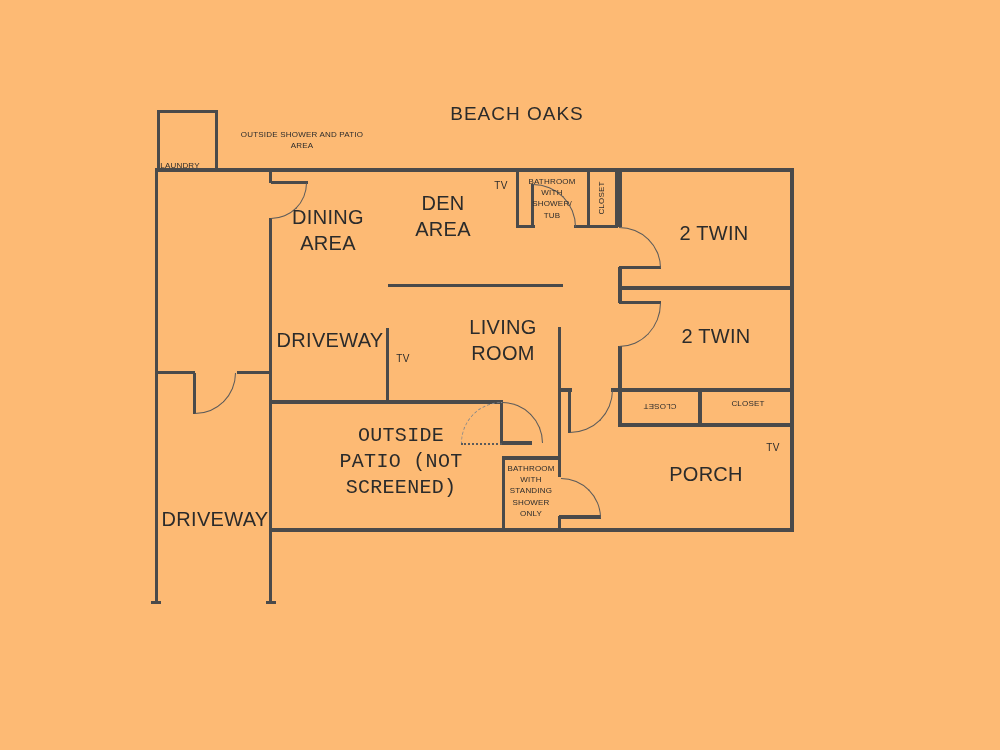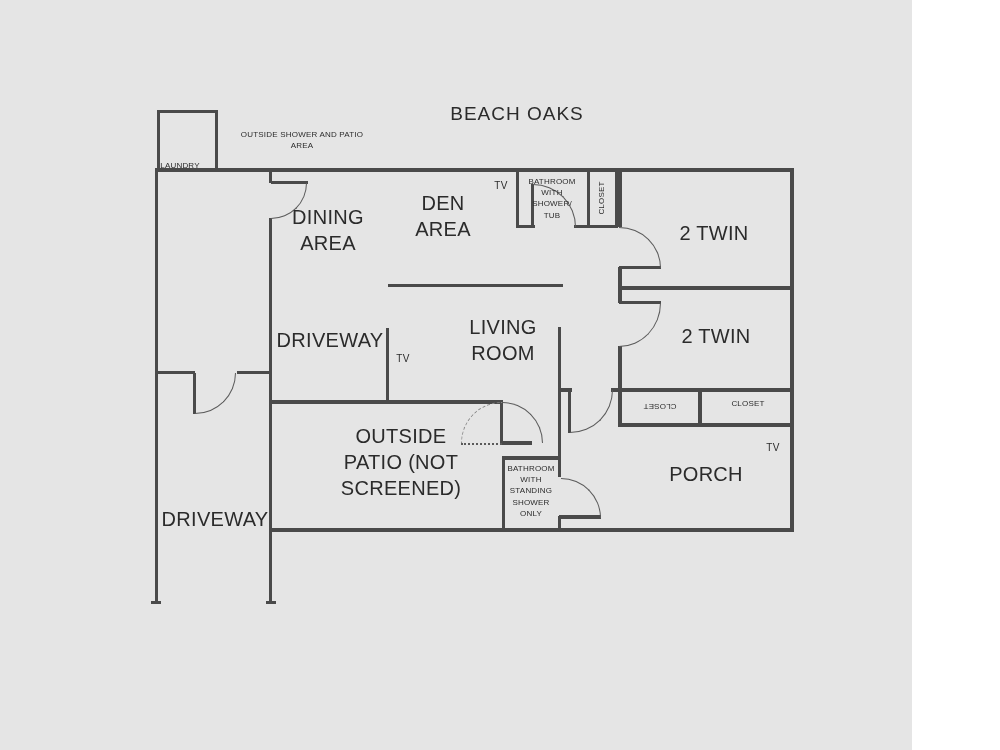--- a/index.html
+++ b/index.html
@@ -1,17 +1,17 @@
 <!DOCTYPE html>
 <html><head>
 <meta charset="utf-8">
 <style>
   html,body{margin:0;padding:0;background:#ffffff;}
   #plan{
-    position:relative;width:912px;height:750px;background:#e5e5e5;
+    position:relative;width:1000px;height:750px;background:#fdba74;
     font-family:"Liberation Sans",sans-serif;overflow:hidden;
   }
   .wall{position:absolute;background:#4a4a4a;}
   .leaf{position:absolute;background:#4a4a4a;}
   .arc{position:absolute;box-sizing:border-box;}
   .arc.ne{border-top:1.5px solid #5a5a5a;border-right:1.5px solid #5a5a5a;border-top-right-radius:100% 100%;}
   .arc.se{border-bottom:1.5px solid #5a5a5a;border-right:1.5px solid #5a5a5a;border-bottom-right-radius:100% 100%;}
   .arc.nw-dashed{border-top:1.5px dashed #8a8a8a;border-left:1.5px dashed #8a8a8a;border-top-left-radius:100% 100%;}
   .threshold{position:absolute;border-bottom:2px dotted #5a5a5a;}
   .label{
@@ -123,21 +123,21 @@
   <div class="label big" style="left:714px;top:233px;">2 TWIN</div>
   <div class="label big" style="left:716px;top:336px;">2 TWIN</div>
   <div class="label big" style="left:330px;top:340px;">DRIVEWAY</div>
   <div class="label tv" style="left:403px;top:358px;">TV</div>
   <div class="label big" style="left:503px;top:340px;">LIVING
 ROOM</div>
   <div class="label small rot180" style="left:660px;top:406px;">CLOSET</div>
   <div class="label small" style="left:748px;top:404px;">CLOSET</div>
   <div class="label tv" style="left:773px;top:447px;">TV</div>
   <div class="label big" style="left:706px;top:474px;">PORCH</div>
-  <div class="label big" style="left:401px;top:462px;">OUTSIDE
+  <div class="label big" style="left:401px;top:462px;font-family:Liberation Mono, monospace;">OUTSIDE
 PATIO (NOT
 SCREENED)</div>
   <div class="label small" style="left:531px;top:491px;">BATHROOM
 WITH
 STANDING
 SHOWER
 ONLY</div>
   <div class="label big" style="left:215px;top:519px;">DRIVEWAY</div>
 
 </div>

